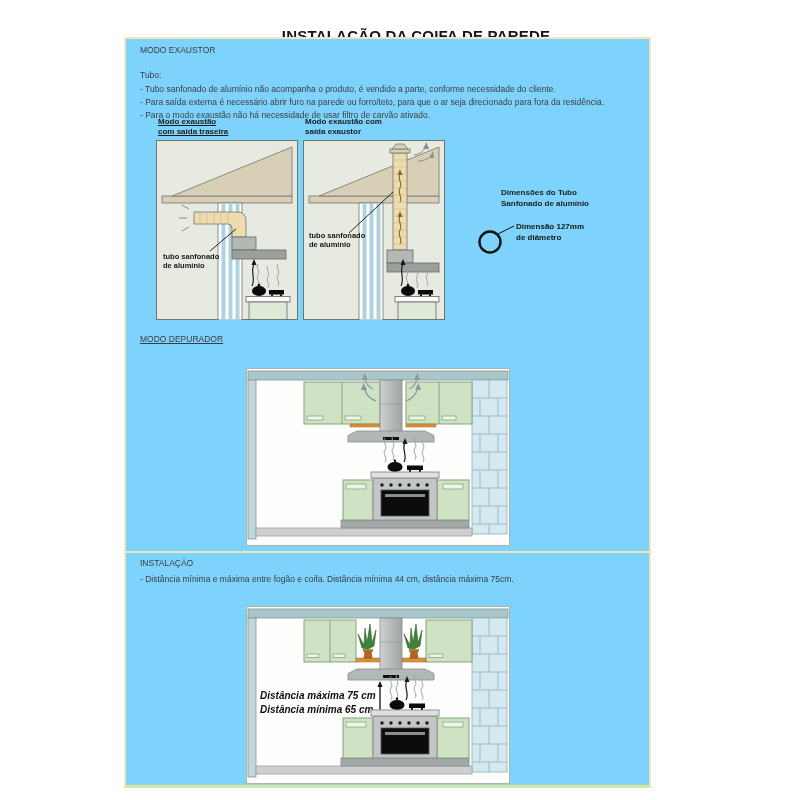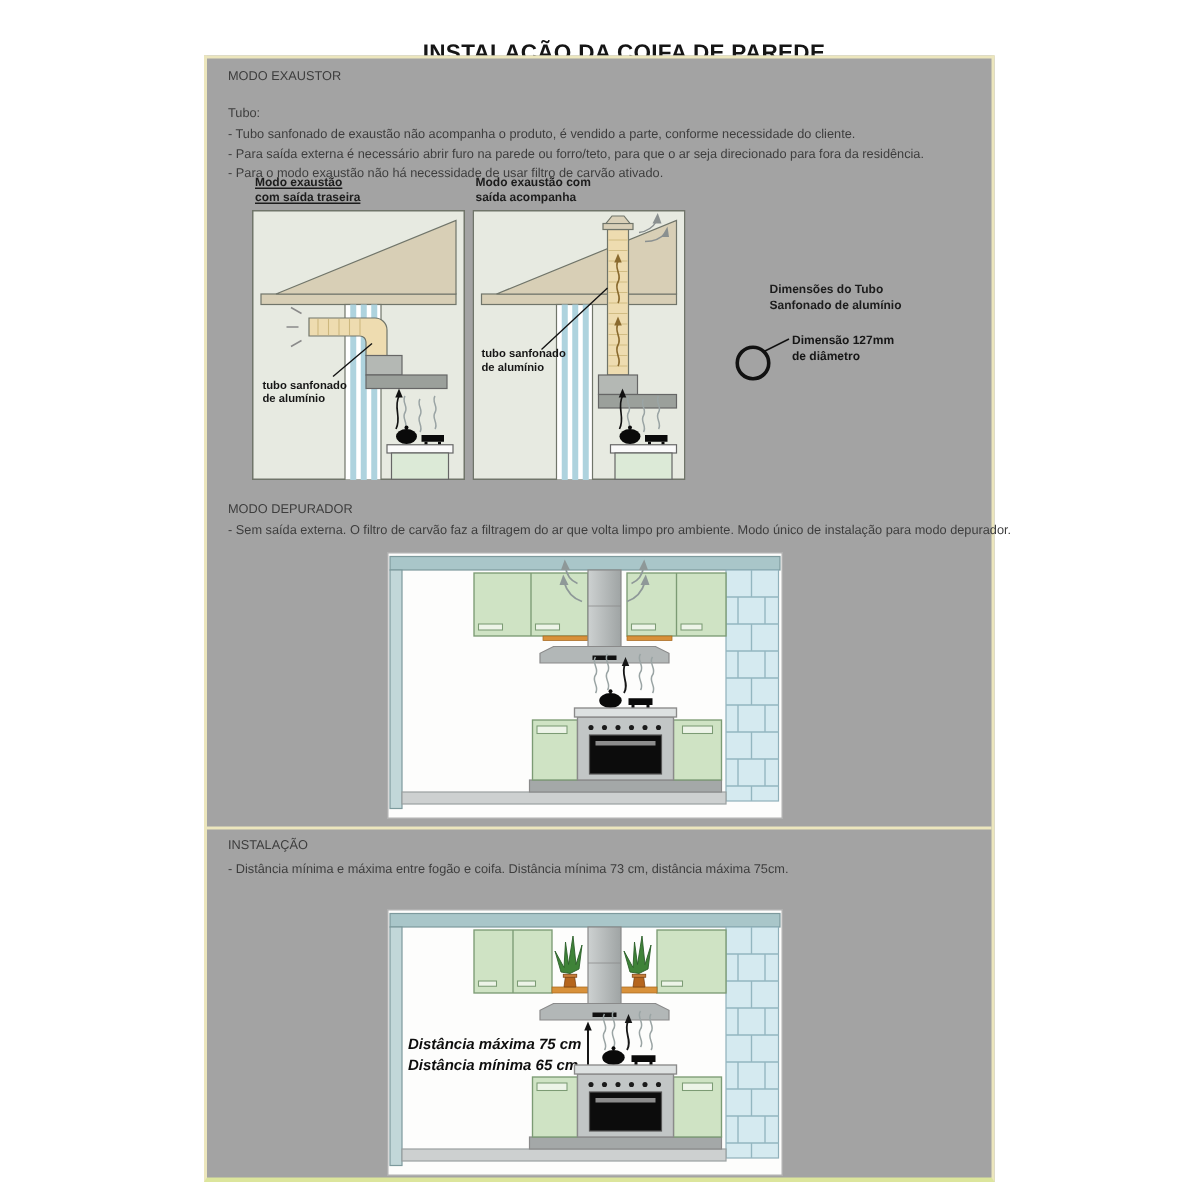--- a/index.html
+++ b/index.html
@@ -5,22 +5,22 @@
   html,body { margin:0; padding:0; }
   body {
     width:800px; height:800px; background:#ffffff; position:relative;
     font-family:"Liberation Sans", sans-serif; color:#3d3d3d; overflow:hidden;
   }
   .title {
     position:absolute; top:11px; left:0; width:800px; margin:16px;
     text-align:center; font-size:15px; font-weight:bold; color:#151515; letter-spacing:.2px;
   }
   .content-box {
-    position:absolute; left:136px; top:37px; width:523px; height:746px;
-    background:#a3a3a3; border:2px solid #ece6bd; border-bottom:3px solid #dce59c;
+    position:absolute; left:124px; top:37px; width:523px; height:746px;
+    background:#7dd3fc; border:2px solid #ece6bd; border-bottom:3px solid #dce59c;
   }
   .sec { position:absolute; left:0; width:100%; }
   #sec-exaustor { top:0; height:293px; }
   #sec-depurador { top:293px; height:219px; }
   .divider { position:absolute; top:512px; left:0; width:100%; height:2px; background:#ece6bd; }
   #sec-instalacao { top:515px; height:164px; }
   .abs { position:absolute; }
   .sec-heading { font-size:8.5px; color:#3d3d3d; }
   .note { font-size:8.5px; color:#3d3d3d; white-space:nowrap; }
   .caption { font-size:8px; font-weight:bold; color:#1c1c1c; white-space:pre-line; line-height:10px; }
@@ -34,28 +34,28 @@
 </head>
 <body>
 
 <h1 class="title">INSTALAÇÃO DA COIFA DE PAREDE</h1>
 
 <div class="content-box">
 
   <section class="sec" id="sec-exaustor">
     <div class="abs sec-heading" style="left:14px; top:6px;">MODO EXAUSTOR</div>
     <div class="abs note" style="left:14px; top:31px;">Tubo:</div>
-    <div class="abs note" style="left:14px; top:45px;">- Tubo sanfonado de exaustão não acompanha o produto, é vendido a parte, conforme necessidade do cliente.</div>
+    <div class="abs note" style="left:14px; top:45px;">- Tubo sanfonado de alumínio não acompanha o produto, é vendido a parte, conforme necessidade do cliente.</div>
     <div class="abs note" style="left:14px; top:71px;">- Para o modo exaustão não há necessidade de usar filtro de carvão ativado.</div>
     <div class="abs note" style="left:14px; top:58px;">- Para saída externa é necessário abrir furo na parede ou forro/teto, para que o ar seja direcionado para fora da residência.</div>
 
     <div class="abs caption" style="left:32px; top:78px;text-decoration:underline;">Modo exaustão
 com saída traseira</div>
     <div class="abs caption" style="left:179px; top:78px;">Modo exaustão com
-saída acompanha</div>
+saída exaustor</div>
 
     <svg class="abs" style="left:30px; top:101px;" width="142" height="180" viewBox="0 0 142 180">
       <rect x="0.5" y="0.5" width="141" height="179" fill="#e7eae1" stroke="#70756a"></rect>
       <g>
         <rect x="6" y="56" width="130" height="7" fill="#d8cfb6" stroke="#70756a" stroke-width="0.8"></rect>
         <polygon points="16,56 136,7 136,56" fill="#d8cfb6" stroke="#70756a" stroke-width="0.8"></polygon>
       </g>
       <g>
         <rect x="62" y="63" width="24" height="117" fill="#ffffff" stroke="#70756a" stroke-width="0.8"></rect>
         <rect x="65.5" y="63" width="4" height="117" fill="#aed3de"></rect>
@@ -167,22 +167,21 @@
       <svg width="175" height="50" viewBox="0 0 175 50" style="margin-top:6px;">
         <circle cx="12" cy="27" r="10.5" fill="none" stroke="#111" stroke-width="2.4"></circle>
         <line x1="20" y1="19" x2="36" y2="11" stroke="#111" stroke-width="1"></line>
         <text x="38" y="14" class="dim-label">Dimensão 127mm</text>
         <text x="38" y="25" class="dim-label">de diâmetro</text>
       </svg>
     </div>
   </section>
 
   <section class="sec" id="sec-depurador">
-    <div class="abs sec-heading" style="left:14px; top:2px;">MODO DEPURADOR</div>
-    <div class="abs note" style="left:14px; top:16px;">- Sem saída externa. O filtro de carvão faz a filtragem do ar que volta limpo pro ambiente. Modo único de instalação para modo depurador.</div>
+    <div class="abs sec-heading" style="left:14px; top:2px;text-decoration:underline;">MODO DEPURADOR</div>
 
     <svg class="abs" style="left:120px; top:36px;" width="264" height="178" viewBox="0 0 264 178">
       <defs>
         <linearGradient id="gA" x1="0" y1="0" x2="1" y2="0">
           <stop offset="0" stop-color="#cdd1d1"></stop>
             <stop offset="1" stop-color="#9fa4a4"></stop>
         </linearGradient>
       </defs>
       <rect x="0.5" y="0.5" width="263" height="177" fill="#fdfdfc" stroke="#b0b0b0"></rect>
       <rect x="2" y="3" width="260" height="9" fill="#a9c6c9" stroke="#7d9a9d" stroke-width="0.8"></rect>
@@ -254,21 +253,21 @@
         <rect x="135" y="122" width="48" height="26" fill="#0c0c0c" stroke="#555" stroke-width="0.8"></rect>
         <rect x="139" y="126" width="40" height="3" fill="#8d8d8d"></rect>
       </g>
     </svg>
   </section>
 
   <div class="divider"></div>
 
   <section class="sec" id="sec-instalacao">
     <div class="abs sec-heading" style="left:14px; top:4px;">INSTALAÇÃO</div>
-    <div class="abs note" style="left:14px; top:20px;">- Distância mínima e máxima entre fogão e coifa. Distância mínima 73 cm, distância máxima 75cm.</div>
+    <div class="abs note" style="left:14px; top:20px;">- Distância mínima e máxima entre fogão e coifa. Distância mínima 44 cm, distância máxima 75cm.</div>
 
     <svg class="abs" style="left:120px; top:52px;" width="264" height="178" viewBox="0 0 264 178">
       <defs>
         <linearGradient id="gB" x1="0" y1="0" x2="1" y2="0">
           <stop offset="0" stop-color="#cdd1d1"></stop>
             <stop offset="1" stop-color="#9fa4a4"></stop>
         </linearGradient>
       </defs>
       <rect x="0.5" y="0.5" width="263" height="177" fill="#fdfdfc" stroke="#b0b0b0"></rect>
       <rect x="2" y="3" width="260" height="9" fill="#a9c6c9" stroke="#7d9a9d" stroke-width="0.8"></rect>

